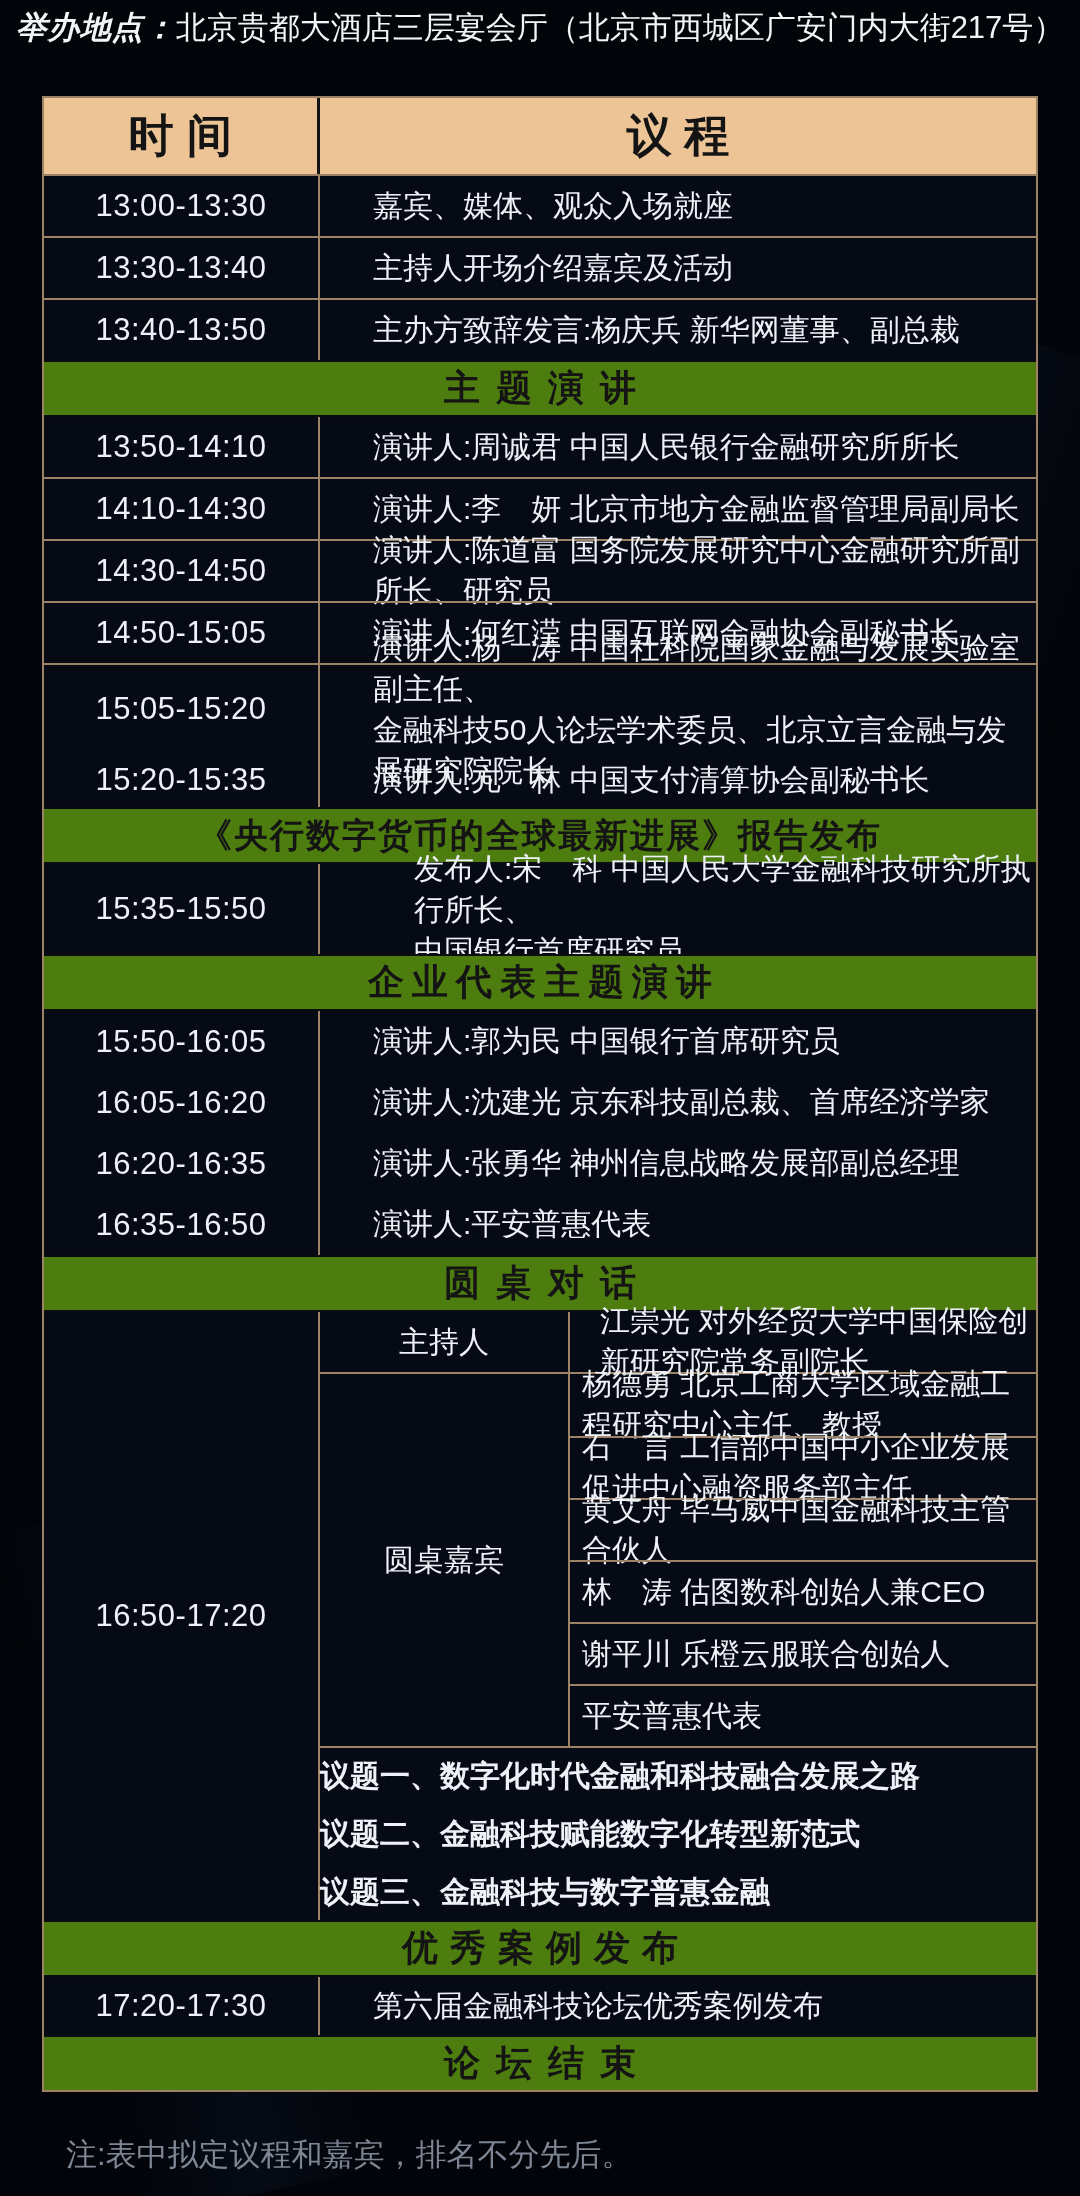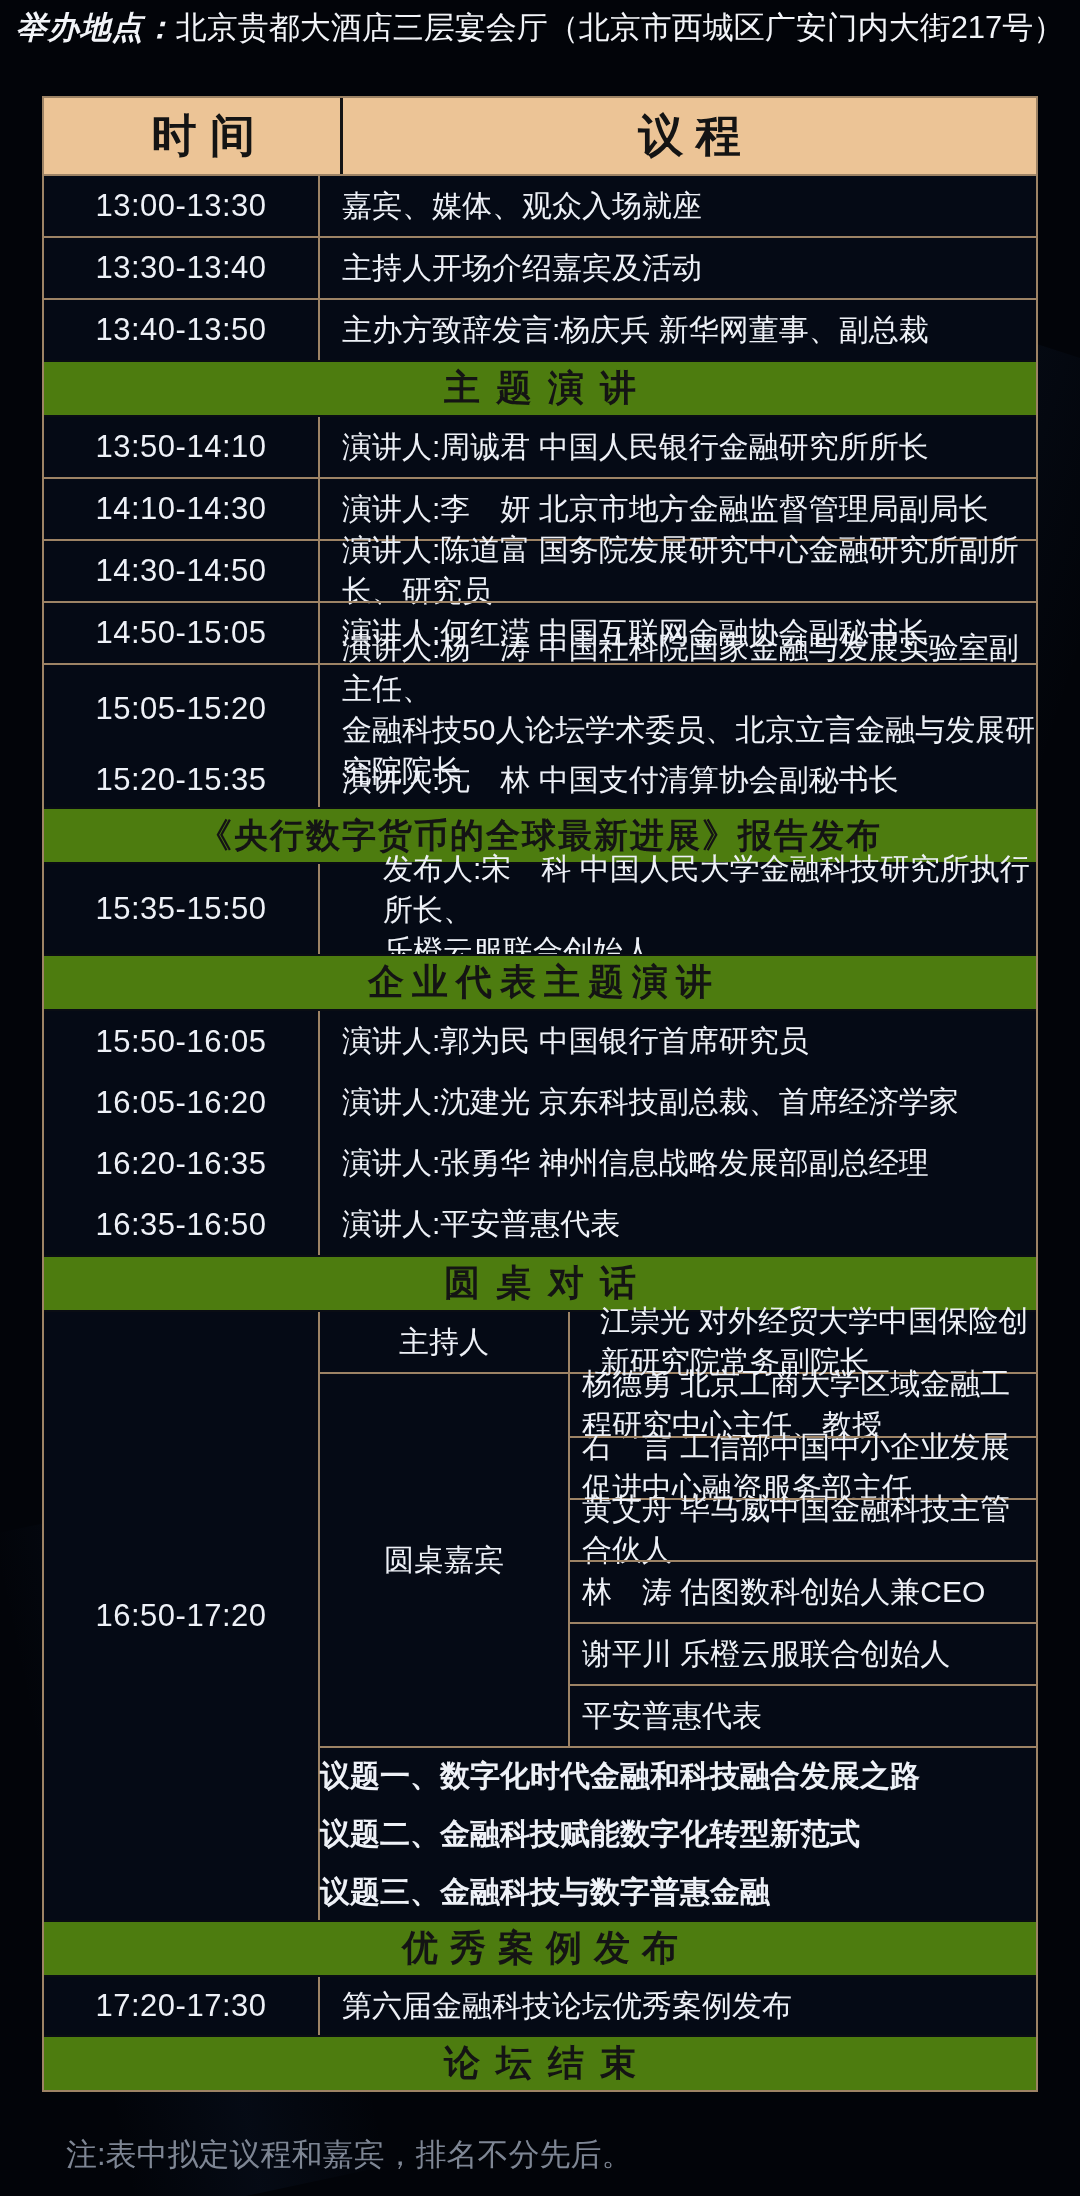--- a/index.html
+++ b/index.html
@@ -35,23 +35,23 @@
 
   .row{display:flex;align-items:stretch;border-top:2px solid #9d8365;box-sizing:border-box;}
   .row.first{border-top:none;}
   .row.dark-top{border-top-color:#0a0d14;}
 
   .time{
     flex:0 0 276px;display:flex;align-items:center;justify-content:center;
     border-right:2px solid #9d8365;font-size:31px;box-sizing:border-box;
     letter-spacing:0.5px;
   }
-  .content{flex:1;display:flex;align-items:center;padding-left:22px;font-size:30px;box-sizing:border-box;}
-
-  .hrow{height:76px;background:#ecc496;color:#141414;padding-left:23px;}
+  .content{flex:1;display:flex;align-items:center;padding-left:53px;font-size:30px;box-sizing:border-box;}
+
+  .hrow{height:76px;background:#ecc496;color:#141414;}
   .hrow .time{font-size:45px;font-weight:bold;border-right:3px solid #141414;}
   .hrow .content{justify-content:center;padding-left:0;font-size:45px;font-weight:bold;}
 
   .r62{height:62px;}
   .r60{height:60px;}
 
   .section{
     height:55px;background:#4d7c0f;color:#141414;
     display:flex;align-items:center;justify-content:center;
     font-size:36px;font-weight:bold;border-top:2px solid #0a0d14;box-sizing:border-box;
@@ -167,21 +167,21 @@
         <div class="content">演讲人:亢　林 中国支付清算协会副秘书长</div>
       </div>
     </div>
 
     <div class="section ls2">《央行数字货币的全球最新进展》报告发布</div>
 
     <div class="row rrow dark-top">
       <div class="time">15:35-15:50</div>
       <div class="content">
         <span>发布人:宋　科 中国人民大学金融科技研究所执行所长、</span>
-        <span>乐橙云服联合创始人</span>
+        <span>中国银行首席研究员</span>
       </div>
     </div>
 
     <div class="section ls8">企业代表主题演讲</div>
 
     <div class="row block dark-top">
       <div class="subrow sub61">
         <div class="time">15:50-16:05</div>
         <div class="content">演讲人:郭为民 中国银行首席研究员</div>
       </div>

